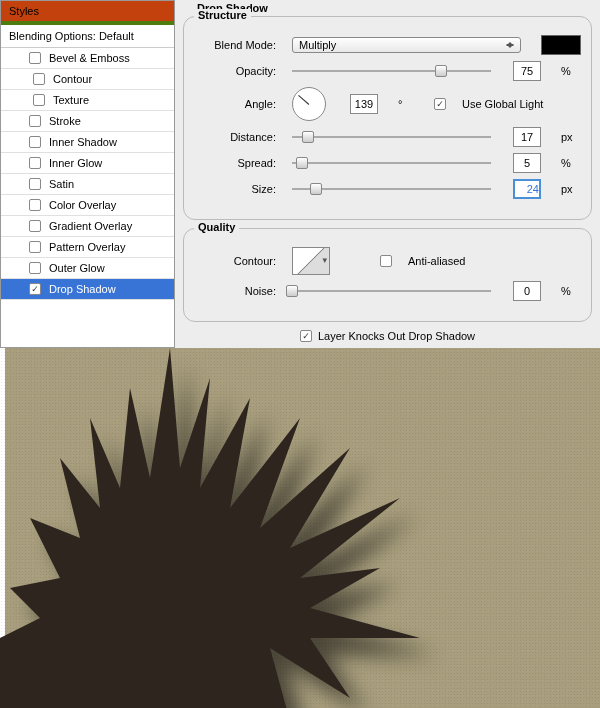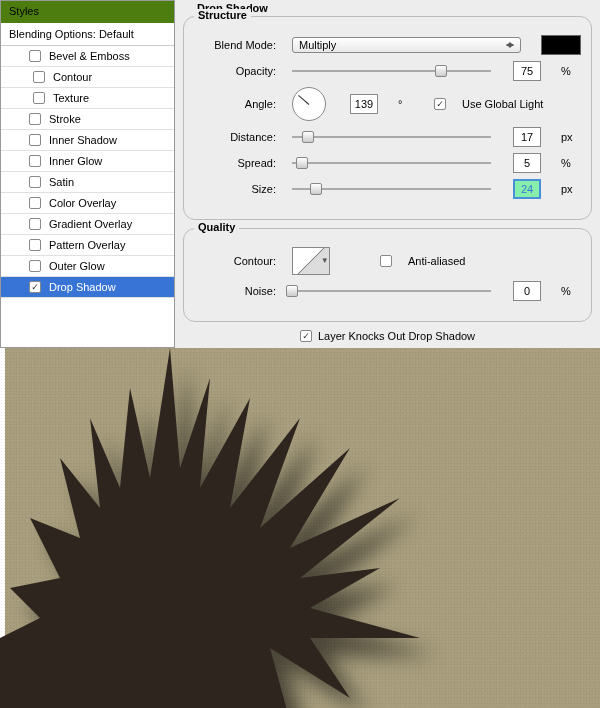--- a/index.html
+++ b/index.html
@@ -1,19 +1,19 @@
 <!DOCTYPE html>
 <html><head>
 <meta charset="utf-8">
 <style>
 * { box-sizing: border-box; margin: 0; padding: 0; font-family: "Lucida Grande", Arial, sans-serif; font-size: 11px; }
 body { background: #f0f0f0; width: 600px; }
 .top { display: flex; height: 348px; background: #ededed; }
 .styles-panel { width: 175px; border: 1px solid #999; background: #fff; display: flex; flex-direction: column; }
-.styles-header { background: #4d7c0f; border-bottom: 2px solid #4d7c0f; padding: 4px 8px; font-size: 11px; }
+.styles-header { background: #c2410c; border-bottom: 4px solid #4d7c0f; padding: 4px 8px; font-size: 11px; }
 .blending { border-bottom: 1px solid #ccc; padding: 5px 8px; font-size: 11px; }
 .style-item { display: flex; align-items: center; gap: 8px; padding: 4px 8px; border-bottom: 1px solid #e0e0e0; cursor: pointer; }
 .style-item.indent1 { padding-left: 28px; }
 .style-item.indent2 { padding-left: 32px; }
 .style-item.selected { background: #3874d6; color: #fff; }
 .chk { width: 12px; height: 12px; border: 1px solid #888; background: #fff; display: inline-flex; align-items: center; justify-content: center; font-size: 9px; color: #333; border-radius: 2px; }
 .chk.checked::after { content: "✓"; }
 .right { flex: 1; padding: 0 8px 8px 8px; }
 .group-title { font-size: 11px; font-weight: bold; margin: 2px 0 2px 14px; }
 .fieldset { border: 1px solid #bbb; border-radius: 12px; padding: 12px 10px 14px 10px; position: relative; margin-bottom: 8px; }
@@ -21,21 +21,21 @@
 .row { display: flex; align-items: center; margin: 6px 0; gap: 16px; }
 .row .lbl { width: 82px; text-align: right; font-size: 11px; }
 .select { flex: 1; height: 16px; border: 1px solid #888; border-radius: 3px; background: linear-gradient(#fff,#e8e8e8); display: flex; align-items: center; padding: 0 6px; position: relative; }
 .select::after { content: ""; position: absolute; right: 6px; top: 4px; width: 0; height: 0; border-left: 4px solid transparent; border-right: 4px solid transparent; border-bottom: 4px solid #555; }
 .select::before { content: ""; position: absolute; right: 6px; bottom: 4px; width: 0; height: 0; border-left: 4px solid transparent; border-right: 4px solid transparent; border-top: 4px solid #555; }
 .swatch { width: 40px; height: 20px; background: #000; border: 1px solid #666; margin-left: 4px; }
 .slider { flex: 1; height: 16px; position: relative; }
 .slider .track { position: absolute; left: 0; right: 0; top: 7px; height: 2px; background: #aaa; }
 .slider .thumb { position: absolute; top: 2px; width: 12px; height: 12px; background: linear-gradient(#fff,#ccc); border: 1px solid #888; border-radius: 2px; transform: translateX(-50%); }
 .num { width: 28px; height: 20px; border: 1px solid #888; background: #fff; text-align: center; line-height: 18px; font-size: 11px; margin-left: 6px; }
-.num.focus { border: 2px solid #4a90d9; line-height: 16px; color: #3874d6; background: #86efac; }
+.num.focus { border: 2px solid #4a90d9; line-height: 16px; color: #3874d6; background: #ffffff; text-align: right; }
 .unit { width: 20px; font-size: 11px; margin-left: 4px; }
 .angle-dial { width: 34px; height: 34px; border: 1px solid #888; border-radius: 50%; background: #fff; position: relative; margin-right: 2px; }
 .angle-dial .needle { position: absolute; width: 14px; height: 1px; background: #333; left: 50%; top: 50%; transform-origin: left center; transform: rotate(-139deg); }
 .contour-swatch { width: 38px; height: 28px; border: 1px solid #888; background: linear-gradient(135deg,#fff 48%,#888 50%,#ddd 52%); position: relative; }
 .contour-swatch::after { content: "▾"; position: absolute; right: 2px; top: 7px; font-size: 9px; color: #555; }
 .btn { height: 22px; padding: 0 14px; border: 1px solid #888; border-radius: 4px; background: linear-gradient(#fff,#e2e2e2); font-size: 11px; cursor: pointer; }
 .buttons-row { display: flex; gap: 10px; justify-content: center; margin-top: 6px; }
 .knockout-row { display: flex; justify-content: center; align-items: center; gap: 6px; margin: 6px 0; }
 .preview { width: 600px; height: 360px; position: relative; background: #a89e7d; overflow: hidden; }
 .preview::before { content: ""; position: absolute; left: 0; top: 0; width: 5px; height: 100%; background: #fff; }

